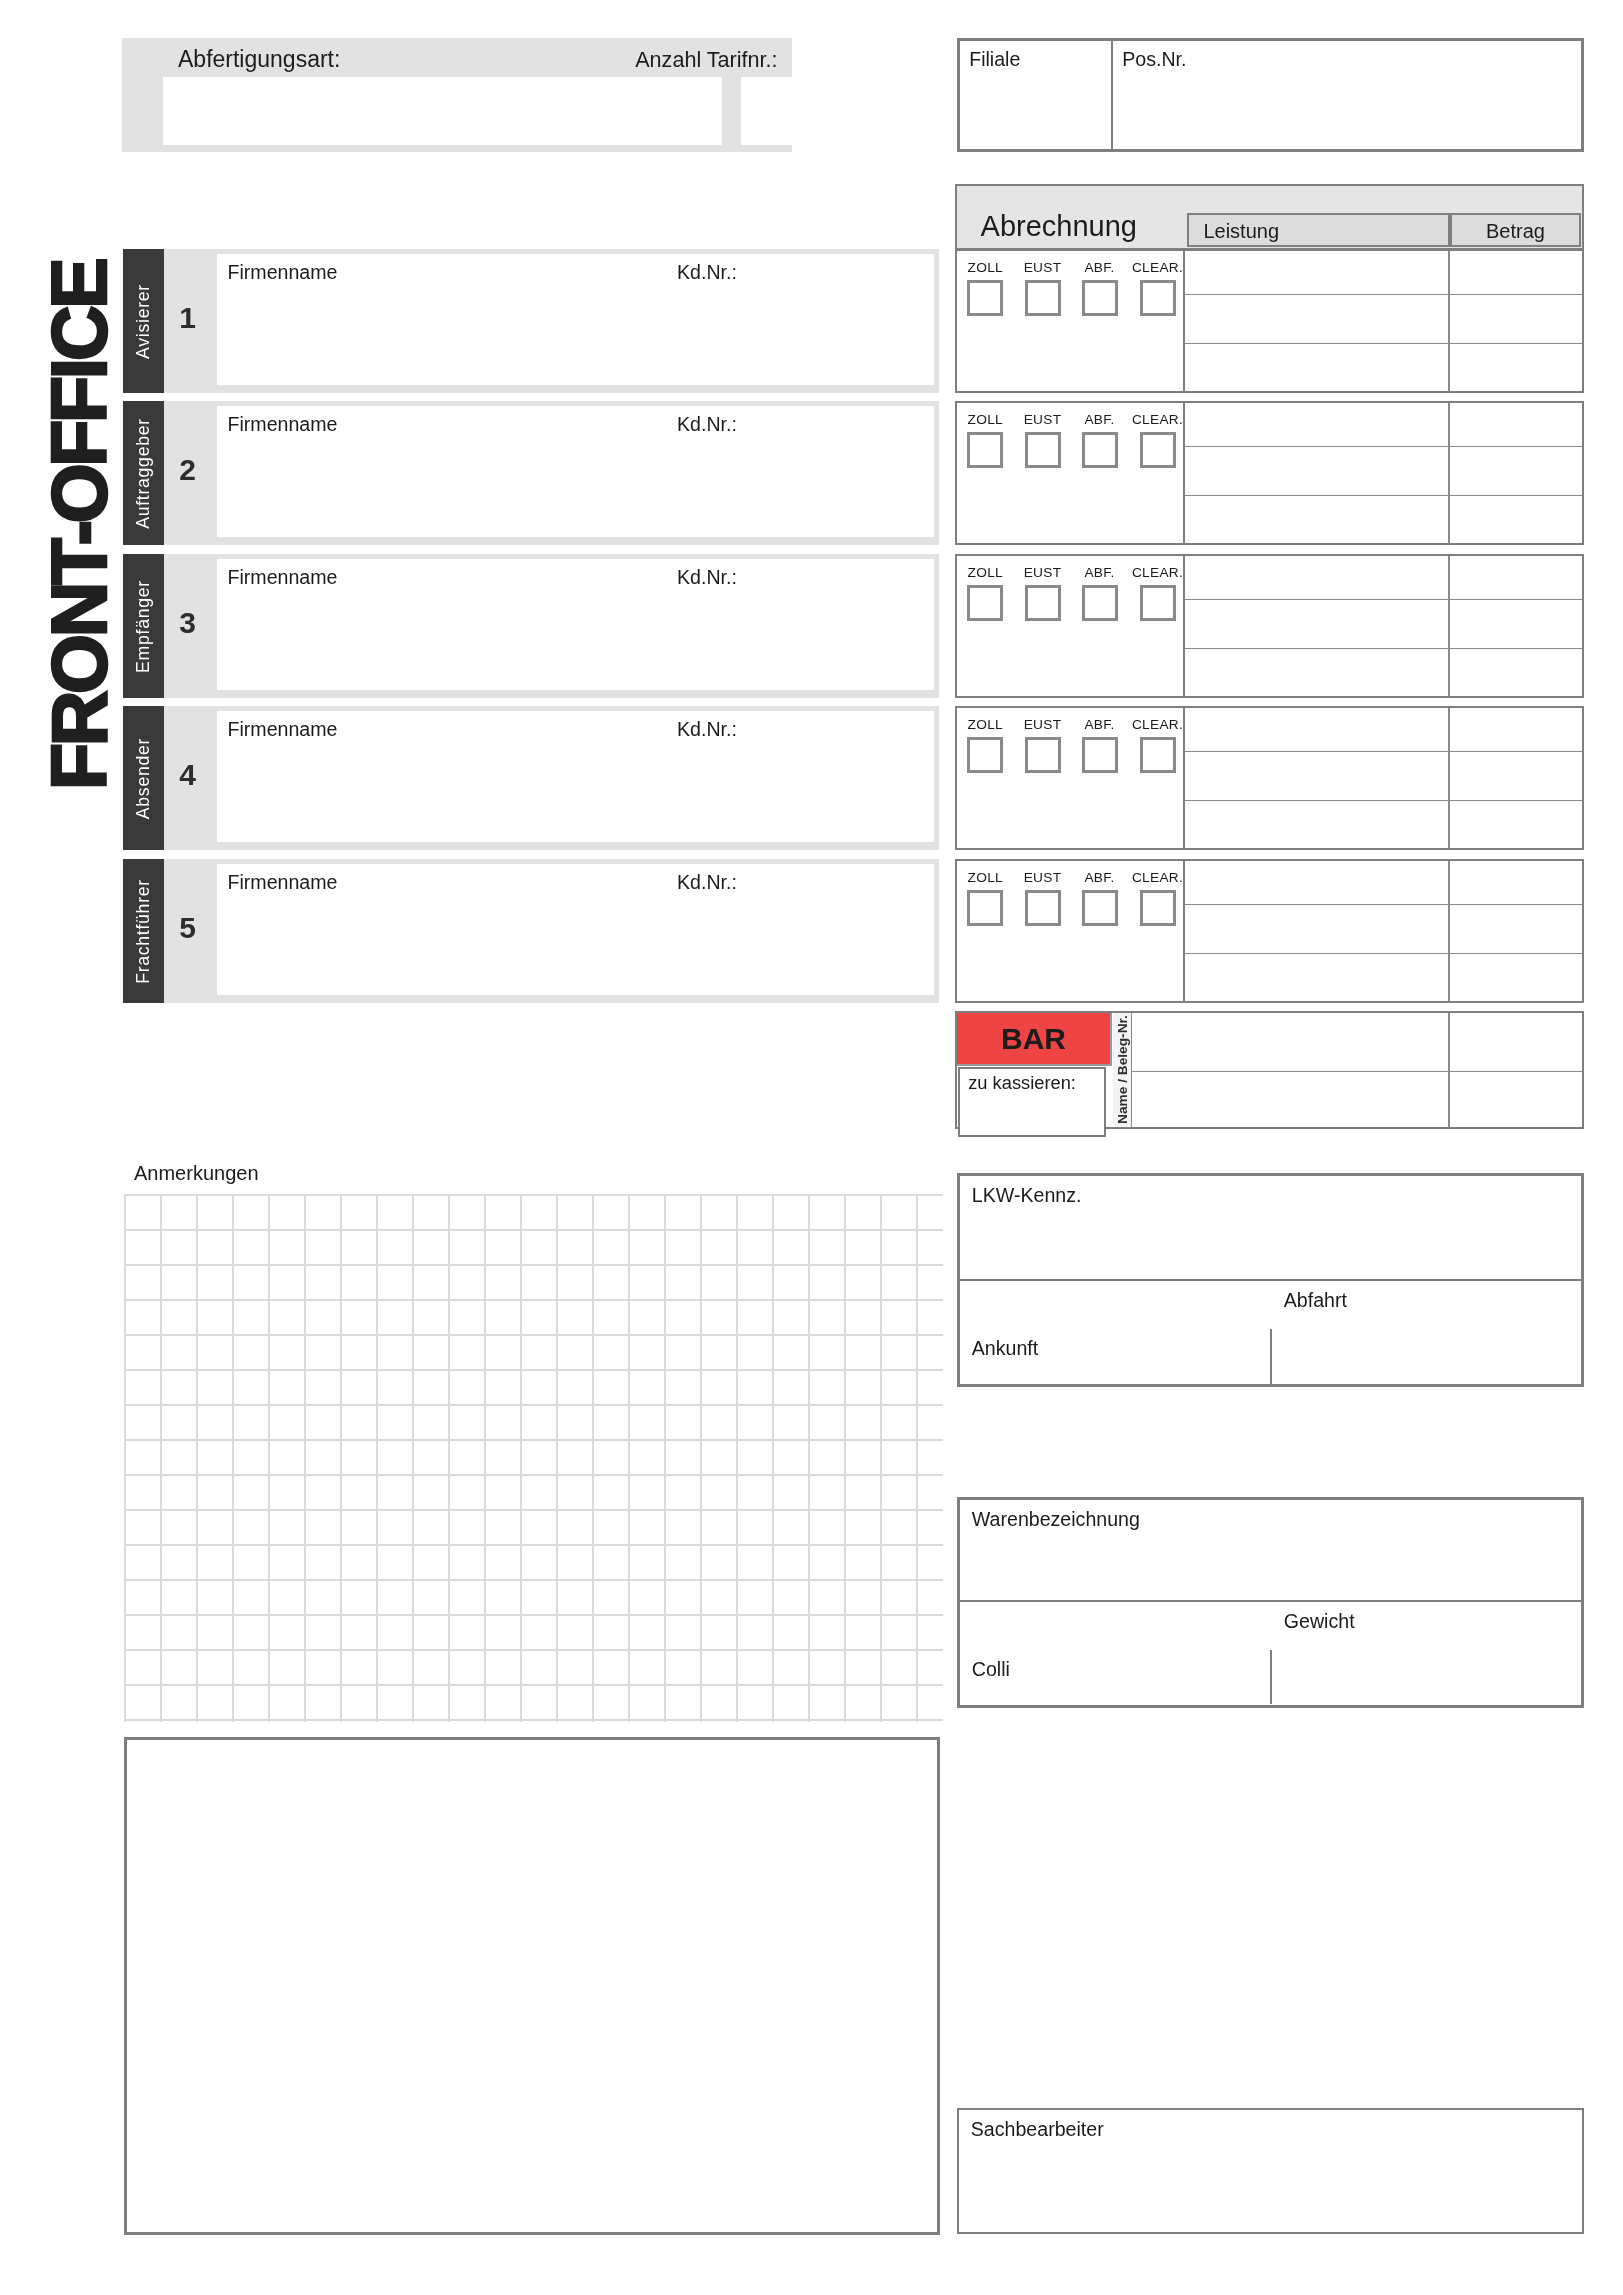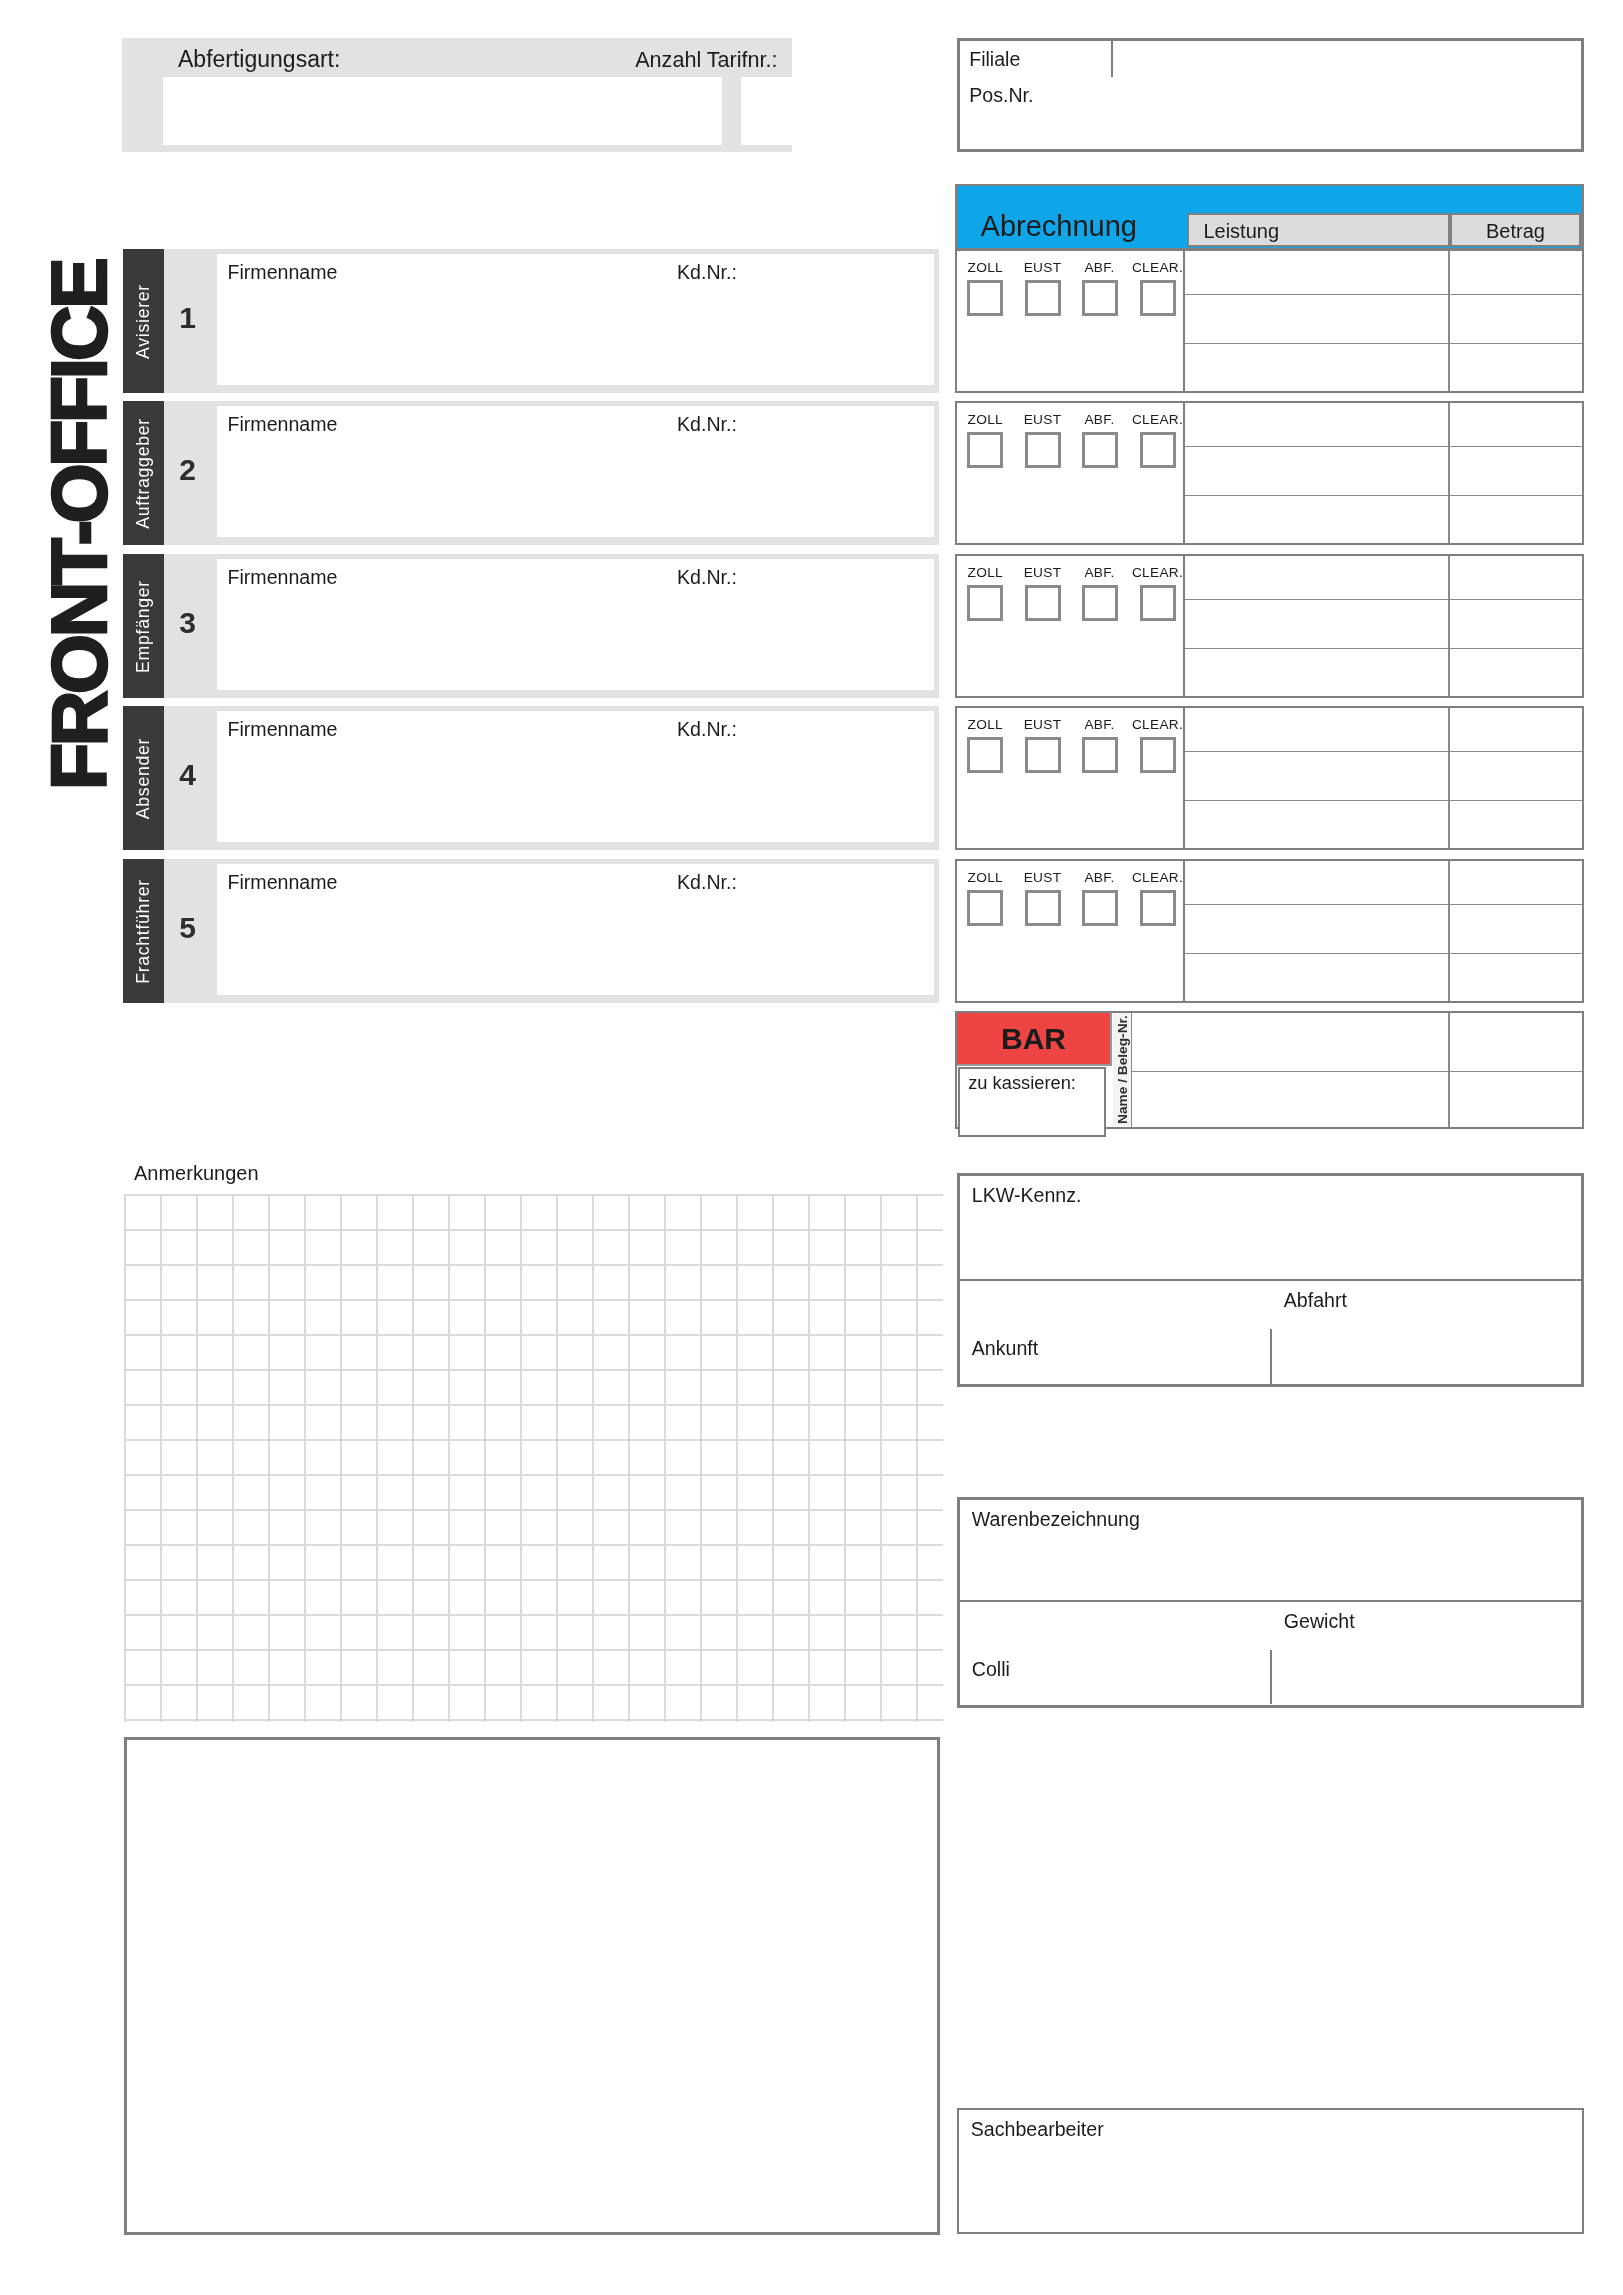--- a/index.html
+++ b/index.html
@@ -12,25 +12,25 @@
           font-size:77px;font-weight:bold;letter-spacing:-3.3px;color:#1f1f1f;
           -webkit-text-stroke:2.6px #1f1f1f;white-space:nowrap;}
   
   .hdrpanel{left:122px;top:38px;width:670px;height:114px;background:#e2e2e2;text-align:center;}
   .abflabel{position:absolute;left:56px;top:7.9px;font-size:23px;}
   .anzlabel{position:absolute;right:14.4px;top:9.2px;font-size:21.6px;}
   .hdrinput1{position:absolute;left:41px;top:39px;width:559px;height:68px;background:#fff;}
   .hdrinput2{position:absolute;left:619px;top:39px;width:183px;height:68px;background:#fff;}
   
   .filbox{left:957px;top:38px;width:627px;height:114px;border:3.3px solid #7f7f7f;
-          box-sizing:border-box;background:#fff;display:flex;flex-direction:column;}
+          box-sizing:border-box;background:#fff;display:flex;}
   .filcell{width:153px;border-right:2px solid #7f7f7f;padding:6.5px 9.2px;box-sizing:border-box;}
   .poscell{flex:1;padding:6.5px 9.2px;box-sizing:border-box;}
   
-  .abrhdr{left:955px;top:184px;width:629px;height:66px;background:#0ea5e9;
+  .abrhdr{left:955px;top:184px;width:629px;height:66px;background:#e5e5e5;
           border:2.6px solid #7f7f7f;box-sizing:border-box;}
   .abrtitle{position:absolute;left:23.6px;top:23.6px;font-size:29px;}
   .subcell{position:absolute;top:27px;height:34px;background:#dcdcdc;
            border:2px solid #7f7f7f;box-sizing:border-box;}
   .subcell.leist{left:230px;width:263px;}
   .subcell.betr{left:493px;width:131px;}
   .subcell span{position:absolute;top:5.2px;font-size:20px;}
   .subcell.leist span{left:14.4px;}
   .subcell.betr span{left:50%;transform:translateX(-50%);}
   

